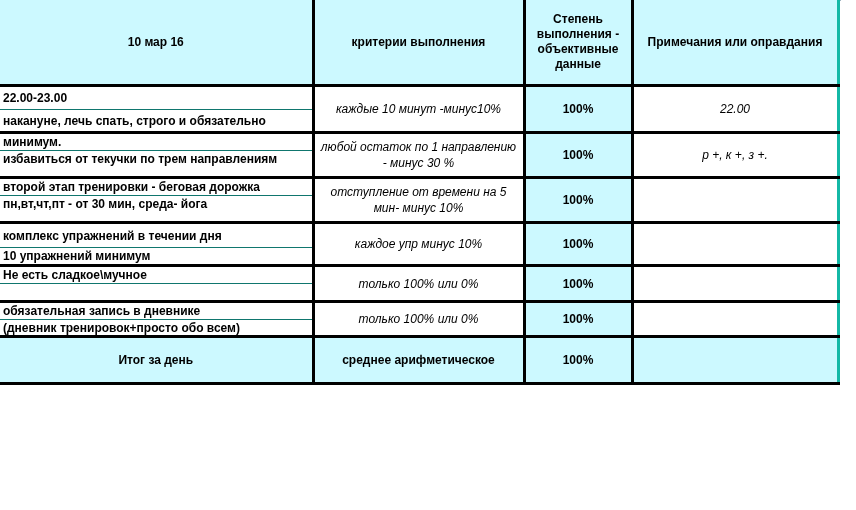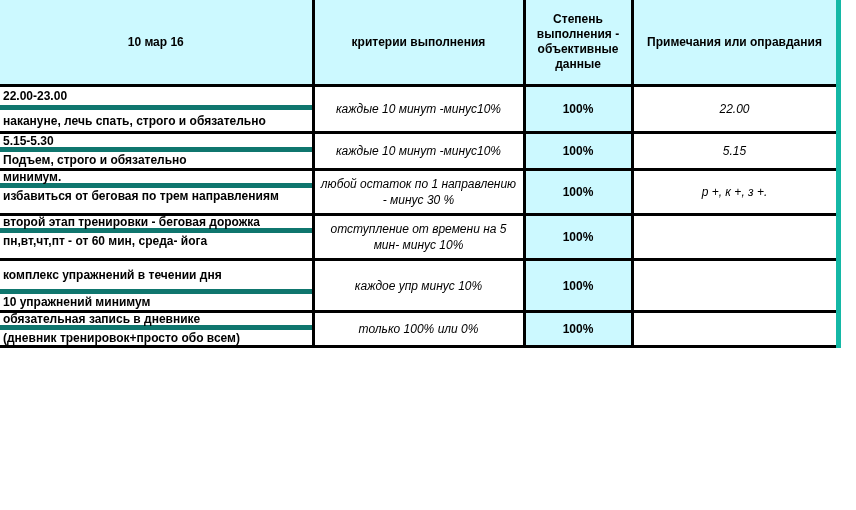--- a/index.html
+++ b/index.html
@@ -6,26 +6,26 @@
   body { width:856px; height:510px; position:relative; overflow:hidden; font-family:"Liberation Sans", sans-serif; color:#000; }
   .sheet { position:absolute; left:0; top:0; width:856px; height:510px; }
   table.grid { position:absolute; left:0; top:0; border-collapse:collapse; table-layout:fixed; }
   table.grid td { padding:5px; overflow:hidden; font-size:12px; vertical-align:middle; }
   .hdr td { background:#ccf9ff; font-weight:bold; text-align:center; height:74px; line-height:15px; }
   .c1 { width:313px; }
   .c2 { width:211px; }
   .c3 { width:108px; }
   .c4 { width:206px; }
   .b-l { border-left:3px solid #000; }
-  .b-r { border-right:5px solid #14b8a6; }
+  .b-r { border-right:3px solid #14b8a6; }
   .b-b { border-bottom:3px solid #000; }
   .cyan { background:#ccf9ff; }
   .task { padding:0 !important; vertical-align:top !important; }
   .task .line { font-weight:bold; font-size:12px; padding-left:3px; white-space:nowrap; box-sizing:border-box; display:flex; align-items:center; }
-  .task .line.top { border-bottom:5px solid #0f766e; }
+  .task .line.top { border-bottom:1px solid #0f766e; }
   .crit { text-align:center; font-size:12px; line-height:16px;font-style:italic; }
   .pct { text-align:center; font-weight:bold; font-size:12px; }
   .note { text-align:center; font-size:12px;font-style:italic; }
   .total td { background:#ccf9ff; height:34px; font-weight:bold; text-align:center; }
   .topline { position:absolute; left:0; top:0; width:841px; height:1px; background:#9fb4c0; }
 </style>
 </head>
 <body>
 
 <div class="sheet">
@@ -48,67 +48,73 @@
     <tr style="height:47px">
       <td class="task b-b">
         <div class="line top" style="height:23px">22.00-23.00</div>
         <div class="line" style="height:21px">накануне, лечь спать, строго и обязательно</div>
       </td>
       <td class="crit b-l b-b">каждые 10 минут -минус10%</td>
       <td class="pct cyan b-l b-b">100%</td>
       <td class="note b-l b-r b-b">22.00</td>
     </tr>
 
-    <tr style="height:37px">
-      <td class="task b-b">
-        <div class="line top" style="height:18px">5.15-5.30</div>
-        <div class="line" style="height:16px">Подъем, строго и обязательно</div>
-      </td>
-      <td class="crit b-l b-b">каждые 10 минут -минус10%</td>
-      <td class="pct cyan b-l b-b">100%</td>
-      <td class="note b-l b-r b-b">5.15</td>
-    </tr>
 
     <tr style="height:36px">
       <td class="task b-b">
         <div class="line top" style="height:17px">минимум.</div>
-        <div class="line" style="height:16px">избавиться от беговая по трем направлениям</div>
+        <div class="line" style="height:16px">избавиться от текучки по трем направлениям</div>
       </td>
       <td class="crit b-l b-b">любой остаток по 1 направлению - минус 30 %</td>
       <td class="pct cyan b-l b-b">100%</td>
       <td class="note b-l b-r b-b">р +, к +, з +.</td>
     </tr>
 
 
     <tr style="height:22px">
       <td class="task b-b">
         <div class="line top" style="height:17px">второй этап тренировки - беговая дорожка</div>
-        <div class="line" style="height:15px">пн,вт,чт,пт - от 60 мин, среда- йога</div>
+        <div class="line" style="height:15px">пн,вт,чт,пт - от 30 мин, среда- йога</div>
       </td>
       <td class="crit b-l b-b">отступление от времени на 5 мин- минус 10%</td>
       <td class="pct cyan b-l b-b">100%</td>
       <td class="note b-l b-r b-b"></td>
     </tr>
 
     <tr style="height:36px">
       <td class="task b-b">
-        <div class="line top" style="height:33px">комплекс упражнений в течении дня</div>
+        <div class="line top" style="height:24px">комплекс упражнений в течении дня</div>
         <div class="line" style="height:16px">10 упражнений минимум</div>
       </td>
       <td class="crit b-l b-b">каждое упр минус 10%</td>
       <td class="pct cyan b-l b-b">100%</td>
       <td class="note b-l b-r b-b"></td>
     </tr>
 
+    <tr style="height:36px">
+      <td class="task b-b">
+        <div class="line top" style="height:17px">Не есть сладкое\мучное</div>
+        <div class="line" style="height:16px"></div>
+      </td>
+      <td class="crit b-l b-b">только 100% или 0%</td>
+      <td class="pct cyan b-l b-b">100%</td>
+      <td class="note b-l b-r b-b"></td>
+    </tr>
 
     <tr style="height:35px">
       <td class="task b-b">
         <div class="line top" style="height:17px">обязательная запись в дневнике</div>
         <div class="line" style="height:15px">(дневник тренировок+просто обо всем)</div>
       </td>
       <td class="crit b-l b-b">только 100% или 0%</td>
       <td class="pct cyan b-l b-b">100%</td>
       <td class="note b-l b-r b-b"></td>
     </tr>
 
+    <tr class="total">
+      <td class="b-b">Итог за день</td>
+      <td class="b-l b-b">среднее арифметическое</td>
+      <td class="b-l b-b">100%</td>
+      <td class="b-l b-r b-b"></td>
+    </tr>
   </tbody>
     </table>
 </div>
 
 </body></html>

